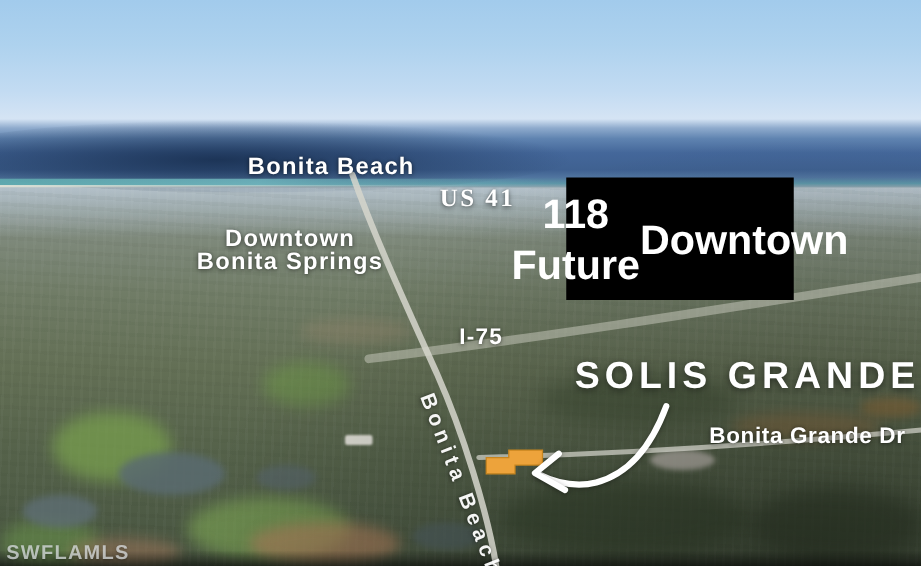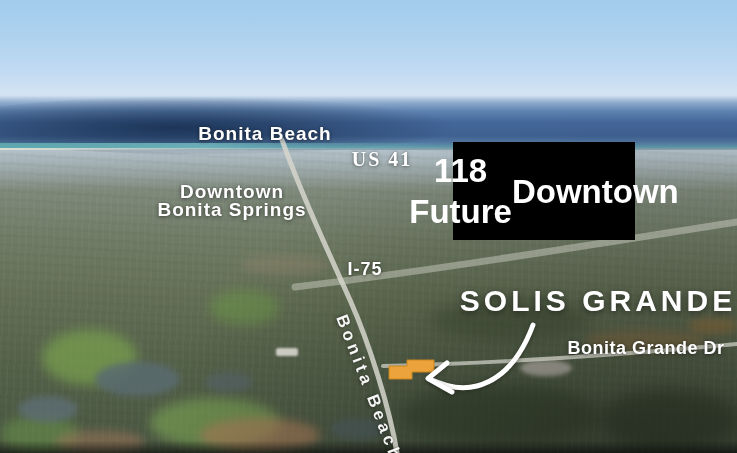--- a/index.html
+++ b/index.html
@@ -31,21 +31,21 @@
       radial-gradient(ellipse at 88% 108%, rgba(0,0,0,.35), rgba(0,0,0,0) 55%),
       linear-gradient(180deg, rgba(0,0,0,0) 97.2%, rgba(0,0,0,.55) 100%);}
   svg.overlay{position:absolute;left:0;top:0;}
   .map-label{position:absolute;color:var(--c-label-text,#fff);font-weight:700;white-space:nowrap;
     text-shadow:0 1px 4px rgba(0,0,0,.45), 0 0 2px rgba(0,0,0,.25);}
   .centered{transform:translateX(-50%);}
   .lbl-gulf{top:102px;left:517px;font-size:19px;letter-spacing:2px;}
   .lbl-beach{top:123px;left:265px;font-size:19px;letter-spacing:1px;}
   .lbl-us41{top:148px;left:382px;font-size:20px;letter-spacing:2px;font-family:Liberation Serif, serif;}
   .lbl-downtown{top:183px;left:232px;font-size:19px;letter-spacing:1px;line-height:18px;text-align:center;}
-  .lbl-i75{top:259px;left:365px;font-size:18px;letter-spacing:1px;}
+  .lbl-i75{top:259px;left:385px;font-size:18px;letter-spacing:1px;}
   .lbl-bgd{top:338px;left:646px;font-size:18px;letter-spacing:.5px;}
   .lbl-road{top:312px;left:350px;font-size:17px;letter-spacing:4px;transform:rotate(69deg);
     transform-origin:0 0;opacity:.95;}
   .title{position:absolute;top:284px;left:558px;transform:translateX(-50%);
     color:var(--c-label-text,#fff);font-size:30px;font-weight:700;letter-spacing:4px;white-space:nowrap;
     text-shadow:0 2px 6px rgba(0,0,0,.5);margin-left:40px;}
   .callout{position:absolute;left:453px;top:142px;width:182px;height:98px;
     background:var(--c-callout-bg,#000);color:var(--c-label-text,#fff);
     display:flex;flex-direction:row;justify-content:center;align-items:center;
     font-size:33px;font-weight:700;line-height:41px;text-align:center;}
@@ -107,13 +107,14 @@
   <div class="map-label lbl-road">Bonita Beach</div>
   <div class="map-label centered lbl-bgd">Bonita Grande Dr</div>
 
   <div class="callout">
     <div>118 Future</div>
     <div>Downtown</div>
   </div>
 
   <div class="title">SOLIS GRANDE</div>
 
+  <div class="watermark">SWFLAMLS</div>
 </div>
 
 </body></html>

